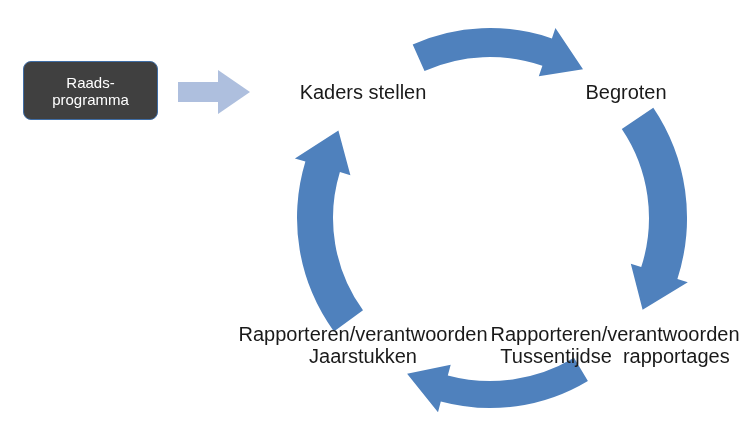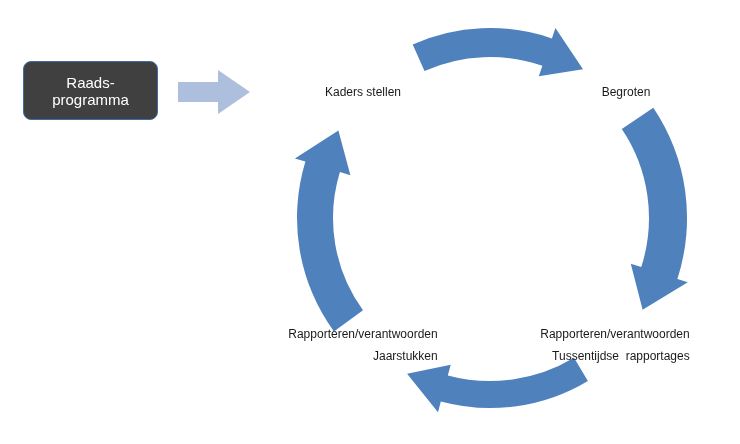--- a/index.html
+++ b/index.html
@@ -38,23 +38,23 @@
     justify-content: center;
     text-align: center;
     font-size: 15px;
     line-height: 17px;
     white-space: pre-wrap;
   }
   .cycle-label {
     position: absolute;
     transform: translate(-50%, -50%);
     color: #1a1a1a;
-    font-size: 12px;
+    font-size: 20px;
     line-height: 22px;
-    text-align: right;
+    text-align: center;
     white-space: pre-wrap;
   }
   .lbl-kaders      { left: 363px; top: 92px;  }
   .lbl-begroten    { left: 626px; top: 92px;  }
   .lbl-tussentijds { left: 615px; top: 345px; }
   .lbl-jaarstukken { left: 363px; top: 345px; }
 </style>
 </head>
 <body style="background: rgb(255, 255, 255);">
 

